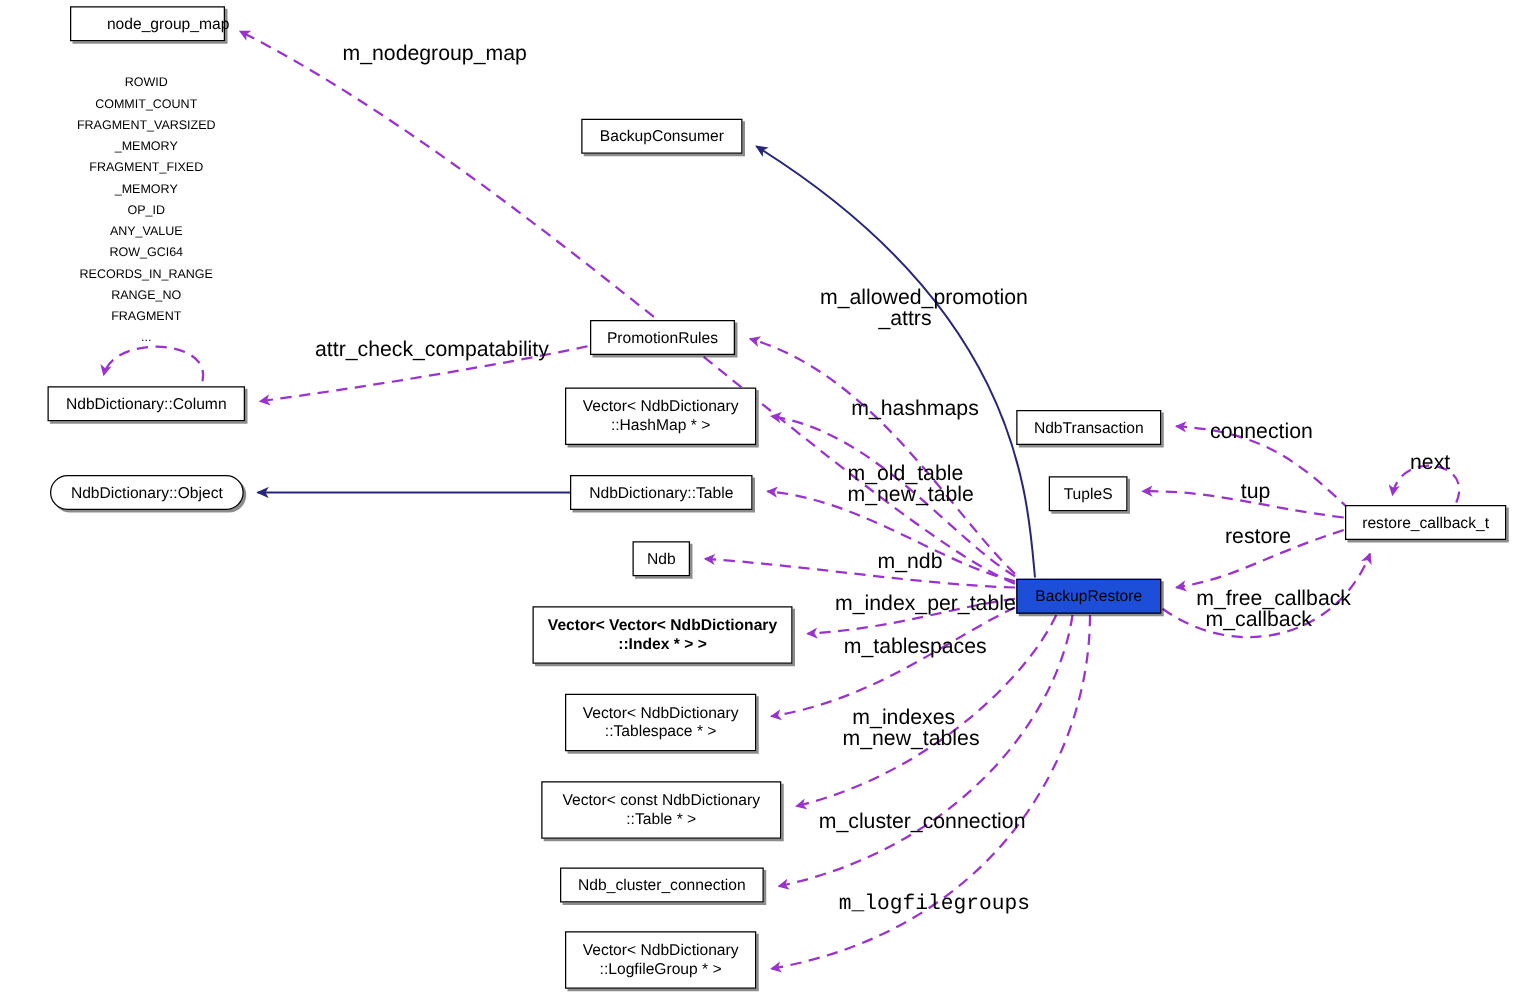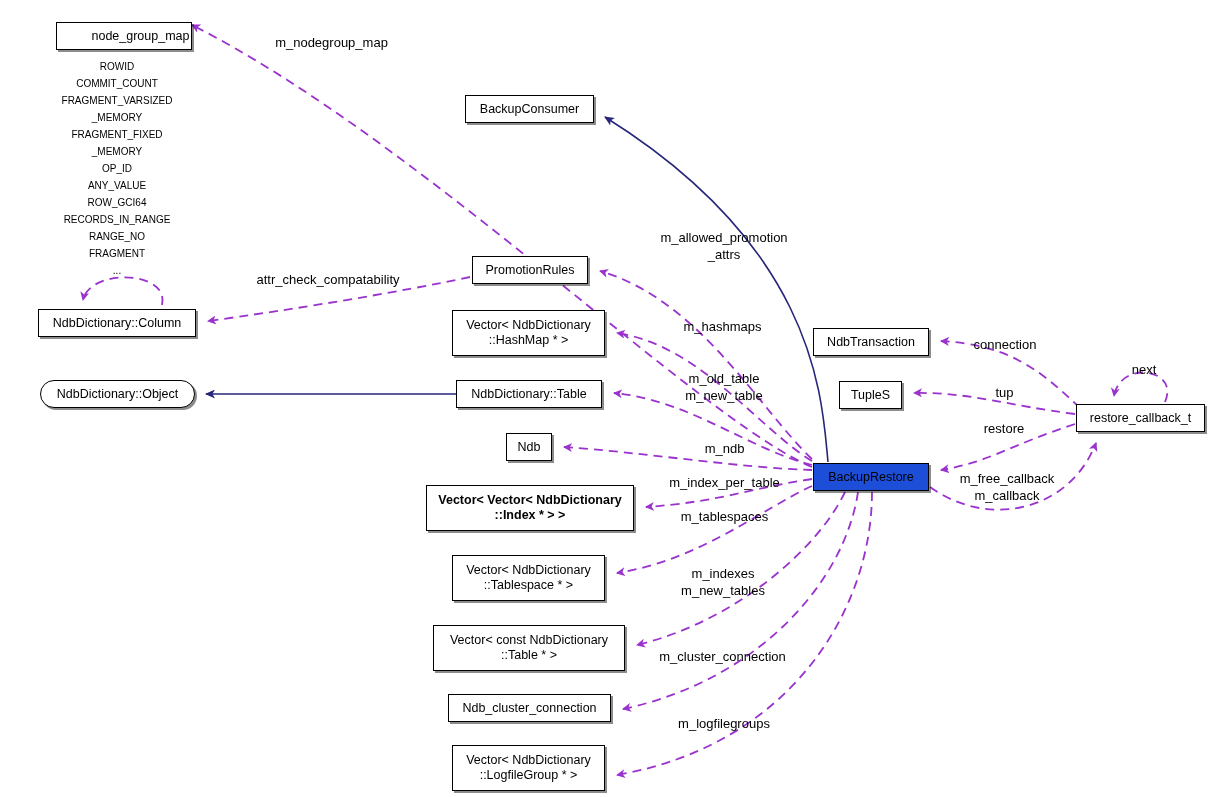--- a/index.html
+++ b/index.html
@@ -37,21 +37,21 @@
     color: #000000;
     line-height: 15px;
     white-space: pre-line;
     z-index: 3;
   }
   .node.highlight {
     background: #1d4ed8;
   }
   .edge-label {
     position: absolute;
-    font-size: 13px;
+    font-size: 17px;
     color: #000000;
     line-height: 17px;
     text-align: center;
     white-space: pre-line;
     z-index: 4;
     background: transparent;
   }
   .attr-list {
     position: absolute;
     font-size: 10px;
@@ -148,21 +148,21 @@
     <g>
       <path d="M 930 487 C 990 530 1070 510 1096 443" fill="none" stroke="#9a32cd" stroke-width="1.8" stroke-dasharray="9,6" marker-end="url(#arrow-purple)"></path>
     </g>
 
     <g>
       <path d="M 1165 402 C 1180 368 1120 360 1114 396" fill="none" stroke="#9a32cd" stroke-width="1.8" stroke-dasharray="9,6" marker-end="url(#arrow-purple)"></path>
     </g>
   </svg>
 
   <div id="nodes-layer">
-      <div class="node" style="left: 56px; top: 22px; width: 136px; height: 28px; padding-left: 33px;">node_group_map</div>
+      <div class="node" style="left: 56px; top: 5px; width: 124px; height: 28px; padding-left: 33px;">node_group_map</div>
       <div class="node" style="left: 465px; top: 95px; width: 129px; height: 28px;">BackupConsumer</div>
       <div class="node" style="left: 38px; top: 309px; width: 158px; height: 28px;">NdbDictionary::Column</div>
       <div class="node" style="left: 40px; top: 380px; width: 155px; height: 28px; border-radius: 14px;">NdbDictionary::Object</div>
       <div class="node" style="left: 472px; top: 256px; width: 116px; height: 28px;">PromotionRules</div>
       <div class="node" style="left: 452px; top: 310px; width: 153px; height: 46px;">Vector&lt; NdbDictionary
 ::HashMap * &gt;</div>
       <div class="node" style="left: 456px; top: 380px; width: 146px; height: 28px;">NdbDictionary::Table</div>
       <div class="node" style="left: 506px; top: 433px; width: 46px; height: 28px;">Ndb</div>
       <div class="node" style="left: 426px; top: 485px; width: 208px; height: 46px; font-weight: bold;">Vector&lt; Vector&lt; NdbDictionary
 ::Index * &gt; &gt;</div>
@@ -185,21 +185,21 @@
 _attrs</div>
       <div class="edge-label" style="left: 681px; top: 318px; width: 83px;">m_hashmaps</div>
       <div class="edge-label" style="left: 678px; top: 370px; width: 92px;">m_old_table
 m_new_table</div>
       <div class="edge-label" style="left: 702px; top: 440px; width: 45px;">m_ndb</div>
       <div class="edge-label" style="left: 668px; top: 474px; width: 113px;">m_index_per_table</div>
       <div class="edge-label" style="left: 675px; top: 508px; width: 99px;">m_tablespaces</div>
       <div class="edge-label" style="left: 674px; top: 565px; width: 98px;">m_indexes
 m_new_tables</div>
       <div class="edge-label" style="left: 655px; top: 648px; width: 135px;">m_cluster_connection</div>
-      <div class="edge-label" style="left: 671px; top: 715px; width: 106px;">m_logfilegroups</div>
+      <div class="edge-label" style="left: 671px; top: 715px; width: 106px; font-family: Liberation Mono, monospace;">m_logfilegroups</div>
       <div class="edge-label" style="left: 968px; top: 336px; width: 74px;">connection</div>
       <div class="edge-label" style="left: 991px; top: 384px; width: 27px;">tup</div>
       <div class="edge-label" style="left: 980px; top: 420px; width: 48px;">restore</div>
       <div class="edge-label" style="left: 957px; top: 470px; width: 100px;">m_free_callback
 m_callback</div>
       <div class="edge-label" style="left: 1128px; top: 361px; width: 32px;">next</div>
     </div>
 
   <div class="attr-list" id="attr-list" style="left: 41px; top: 58px; width: 152px;">ROWID
 COMMIT_COUNT

